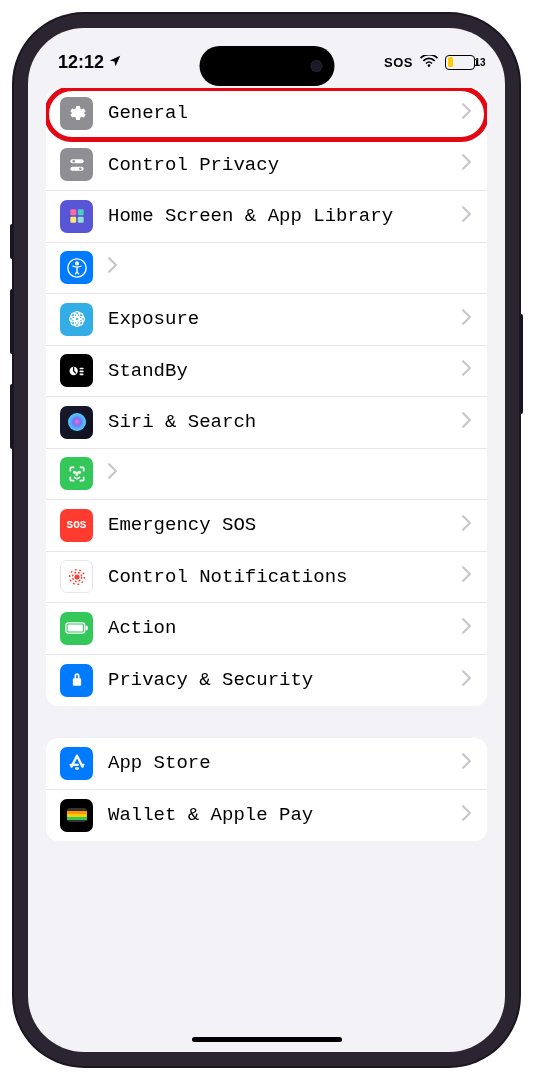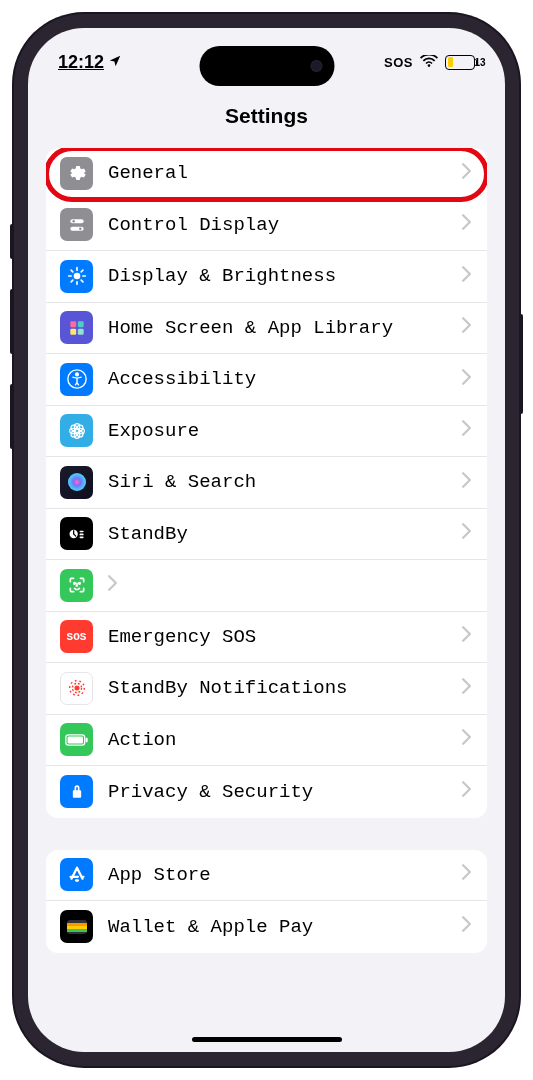--- a/index.html
+++ b/index.html
@@ -81,21 +81,20 @@
       justify-content: space-between;
       padding: 0 30px;
       padding-top: 8px;
     }
     .status-left {
       display: flex;
       align-items: center;
       gap: 4px;
       font-size: 18px;
       font-weight: 600;
-      text-decoration: underline;
     }
     .status-right {
       display: flex;
       align-items: center;
       gap: 7px;
     }
     .sos {
       font-size: 13px;
       font-weight: 700;
       letter-spacing: 0.5px;
@@ -245,23 +244,20 @@
               <path d="M10 12.5a1.5 1.5 0 100-3 1.5 1.5 0 000 3zm-4-4.5a5.5 5.5 0 018 0l-1.3 1.3a3.7 3.7 0 00-5.4 0L6 8zm-3-3a9.8 9.8 0 0114 0l-1.4 1.4a7.8 7.8 0 00-11.2 0L3 5z M0 2A14 14 0 0120 2l-1.4 1.4a12 12 0 00-17.2 0L0 2z" fill="#000"></path>
             </svg>
         </span>
         <div class="battery">
           <div class="battery-fill"></div>
           <span class="battery-text">13</span>
         </div>
       </div>
     </div>
 
-    <div class="header">
-      <div class="header-title">Settings</div>
-    </div>
 
     <div class="content">
       <div class="group" id="group1">
           <div class="row row-highlighted">
             <div class="icon-box bg-gray">
               <svg width="22" height="22" viewBox="0 0 24 24" fill="#fff">
                 <path d="M12 8a4 4 0 100 8 4 4 0 000-8zm7.4 4l2.1-1.6-1.9-3.3-2.5.7a7 7 0 00-1.4-.8L15 4.4h-3.8L10.5 7a7 7 0 00-1.4.8l-2.5-.7L4.7 10.4 6.8 12l-2.1 1.6 1.9 3.3 2.5-.7c.4.3.9.6 1.4.8l.7 2.6h3.8l.7-2.6c.5-.2 1-.5 1.4-.8l2.5.7 1.9-3.3L19.4 12z"></path>
               </svg>
             </div>
             <div class="row-label">General</div>
@@ -271,33 +267,21 @@
           </div>
           <div class="row">
             <div class="icon-box bg-gray">
               <svg width="20" height="20" viewBox="0 0 24 24" fill="#fff">
                 <rect x="4" y="5" width="16" height="5" rx="2.5"></rect>
                 <rect x="4" y="14" width="16" height="5" rx="2.5"></rect>
                 <circle cx="8" cy="7.5" r="1.5" fill="#8e8e93"></circle>
                 <circle cx="16" cy="16.5" r="1.5" fill="#8e8e93"></circle>
               </svg>
             </div>
-            <div class="row-label">Control Display</div>
-            <div class="chevron"><svg width="9" height="16" viewBox="0 0 8 14" fill="none">
-                <path d="M1 1l6 6-6 6" stroke="#c7c7cc" stroke-width="2" stroke-linecap="round" stroke-linejoin="round"></path>
-              </svg></div>
-          </div>
-          <div class="row">
-            <div class="icon-box bg-blue">
-              <svg width="20" height="20" viewBox="0 0 24 24" fill="#fff">
-                <circle cx="12" cy="12" r="4"></circle>
-                <path d="M12 2v3M12 19v3M2 12h3M19 12h3M4.9 4.9l2.1 2.1M17 17l2.1 2.1M4.9 19.1l2.1-2.1M17 7l2.1-2.1" stroke="#fff" stroke-width="2" stroke-linecap="round"></path>
-              </svg>
-            </div>
-            <div class="row-label">Display &amp; Brightness</div>
+            <div class="row-label">Control Privacy</div>
             <div class="chevron"><svg width="9" height="16" viewBox="0 0 8 14" fill="none">
                 <path d="M1 1l6 6-6 6" stroke="#c7c7cc" stroke-width="2" stroke-linecap="round" stroke-linejoin="round"></path>
               </svg></div>
           </div>
           <div class="row">
             <div class="icon-box bg-purple">
               <svg width="20" height="20" viewBox="0 0 24 24">
                 <rect x="4" y="4" width="7" height="7" rx="1.5" fill="#ff6b9d"></rect>
                 <rect x="13" y="4" width="7" height="7" rx="1.5" fill="#4ecdc4"></rect>
                 <rect x="4" y="13" width="7" height="7" rx="1.5" fill="#ffe66d"></rect>
@@ -310,21 +294,20 @@
               </svg></div>
           </div>
           <div class="row">
             <div class="icon-box bg-blue">
               <svg width="22" height="22" viewBox="0 0 24 24" fill="none" stroke="#fff" stroke-width="1.5">
                 <circle cx="12" cy="12" r="10"></circle>
                 <circle cx="12" cy="7" r="1.5" fill="#fff"></circle>
                 <path d="M7 10l5 1 5-1M12 11v5M10 19l2-3 2 3" fill="none"></path>
               </svg>
             </div>
-            <div class="row-label">Accessibility</div>
             <div class="chevron"><svg width="9" height="16" viewBox="0 0 8 14" fill="none">
                 <path d="M1 1l6 6-6 6" stroke="#c7c7cc" stroke-width="2" stroke-linecap="round" stroke-linejoin="round"></path>
               </svg></div>
           </div>
           <div class="row">
             <div class="icon-box bg-cyan">
               <svg width="22" height="22" viewBox="0 0 24 24" fill="none" stroke="#fff" stroke-width="1.3">
                 <circle cx="12" cy="12" r="3"></circle>
                 <circle cx="12" cy="7" r="3"></circle>
                 <circle cx="12" cy="17" r="3"></circle>
@@ -335,53 +318,53 @@
                 <circle cx="8.5" cy="15.5" r="3"></circle>
                 <circle cx="15.5" cy="8.5" r="3"></circle>
               </svg>
             </div>
             <div class="row-label">Exposure</div>
             <div class="chevron"><svg width="9" height="16" viewBox="0 0 8 14" fill="none">
                 <path d="M1 1l6 6-6 6" stroke="#c7c7cc" stroke-width="2" stroke-linecap="round" stroke-linejoin="round"></path>
               </svg></div>
           </div>
           <div class="row">
+            <div class="icon-box bg-black">
+              <svg width="20" height="20" viewBox="0 0 24 24" fill="#fff">
+                <circle cx="8" cy="12" r="5"></circle>
+                <path d="M8 8v4l2.5 2.5" stroke="#000" stroke-width="1.5" fill="none" stroke-linecap="round"></path>
+                <rect x="15" y="8" width="5" height="2" rx="1"></rect>
+                <rect x="15" y="11.5" width="5" height="2" rx="1"></rect>
+                <rect x="15" y="15" width="5" height="2" rx="1"></rect>
+              </svg>
+            </div>
+            <div class="row-label">StandBy</div>
+            <div class="chevron"><svg width="9" height="16" viewBox="0 0 8 14" fill="none">
+                <path d="M1 1l6 6-6 6" stroke="#c7c7cc" stroke-width="2" stroke-linecap="round" stroke-linejoin="round"></path>
+              </svg></div>
+          </div>
+          <div class="row">
             <div class="icon-box bg-siri">
               <svg width="24" height="24" viewBox="0 0 24 24">
                 <defs>
                   <radialGradient id="sg" cx="50%" cy="50%">
                     <stop offset="0%" stop-color="#ff6ec7"></stop>
                     <stop offset="40%" stop-color="#7873f5"></stop>
                     <stop offset="100%" stop-color="#42d9ff"></stop>
                   </radialGradient>
                 </defs>
                 <circle cx="12" cy="12" r="9" fill="url(#sg)"></circle>
               </svg>
             </div>
             <div class="row-label">Siri &amp; Search</div>
             <div class="chevron"><svg width="9" height="16" viewBox="0 0 8 14" fill="none">
                 <path d="M1 1l6 6-6 6" stroke="#c7c7cc" stroke-width="2" stroke-linecap="round" stroke-linejoin="round"></path>
               </svg></div>
           </div>
           <div class="row">
-            <div class="icon-box bg-black">
-              <svg width="20" height="20" viewBox="0 0 24 24" fill="#fff">
-                <circle cx="8" cy="12" r="5"></circle>
-                <path d="M8 8v4l2.5 2.5" stroke="#000" stroke-width="1.5" fill="none" stroke-linecap="round"></path>
-                <rect x="15" y="8" width="5" height="2" rx="1"></rect>
-                <rect x="15" y="11.5" width="5" height="2" rx="1"></rect>
-                <rect x="15" y="15" width="5" height="2" rx="1"></rect>
-              </svg>
-            </div>
-            <div class="row-label">StandBy</div>
-            <div class="chevron"><svg width="9" height="16" viewBox="0 0 8 14" fill="none">
-                <path d="M1 1l6 6-6 6" stroke="#c7c7cc" stroke-width="2" stroke-linecap="round" stroke-linejoin="round"></path>
-              </svg></div>
-          </div>
-          <div class="row">
             <div class="icon-box bg-green">
               <svg width="20" height="20" viewBox="0 0 24 24" fill="none" stroke="#fff" stroke-width="2" stroke-linecap="round">
                 <path d="M4 8V5a1 1 0 011-1h3M20 8V5a1 1 0 00-1-1h-3M4 16v3a1 1 0 001 1h3M20 16v3a1 1 0 01-1 1h-3"></path>
                 <circle cx="9" cy="10" r="1" fill="#fff"></circle>
                 <circle cx="15" cy="10" r="1" fill="#fff"></circle>
                 <path d="M12 10v3h-1M9 16s1 1.5 3 1.5 3-1.5 3-1.5"></path>
               </svg>
             </div>
             <div class="chevron"><svg width="9" height="16" viewBox="0 0 8 14" fill="none">
                 <path d="M1 1l6 6-6 6" stroke="#c7c7cc" stroke-width="2" stroke-linecap="round" stroke-linejoin="round"></path>
@@ -397,21 +380,21 @@
               </svg></div>
           </div>
           <div class="row">
             <div class="icon-box bg-white-border">
               <svg width="22" height="22" viewBox="0 0 24 24" fill="none" stroke="#ff3b30" stroke-width="1.5">
                 <circle cx="12" cy="12" r="2" fill="#ff3b30"></circle>
                 <circle cx="12" cy="12" r="5" stroke-dasharray="2 2"></circle>
                 <circle cx="12" cy="12" r="8" stroke-dasharray="2 3"></circle>
               </svg>
             </div>
-            <div class="row-label">StandBy Notifications</div>
+            <div class="row-label">Control Notifications</div>
             <div class="chevron"><svg width="9" height="16" viewBox="0 0 8 14" fill="none">
                 <path d="M1 1l6 6-6 6" stroke="#c7c7cc" stroke-width="2" stroke-linecap="round" stroke-linejoin="round"></path>
               </svg></div>
           </div>
           <div class="row">
             <div class="icon-box bg-green">
               <svg width="24" height="14" viewBox="0 0 28 14" fill="none">
                 <rect x="1" y="1" width="22" height="12" rx="3" stroke="#fff" stroke-width="1.5"></rect>
                 <rect x="3" y="3" width="18" height="8" rx="1.5" fill="#fff"></rect>
                 <rect x="24" y="4.5" width="2.5" height="5" rx="1" fill="#fff"></rect>

